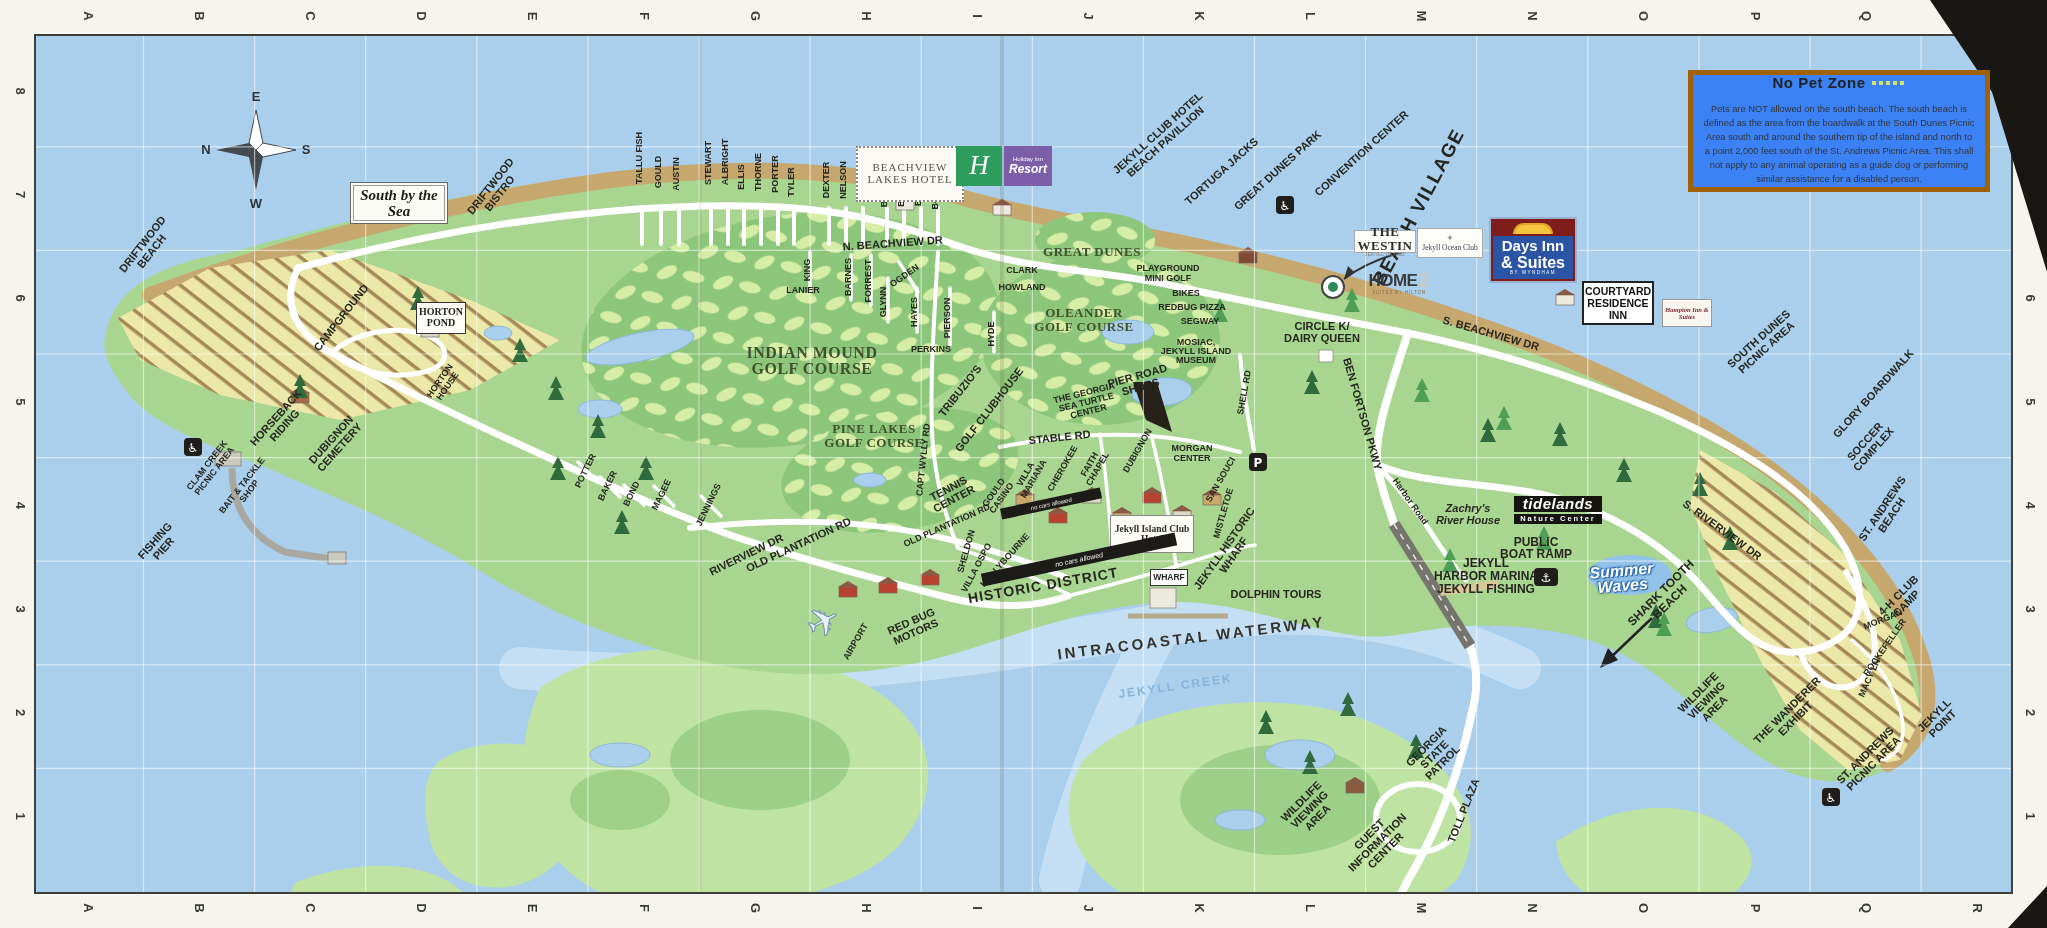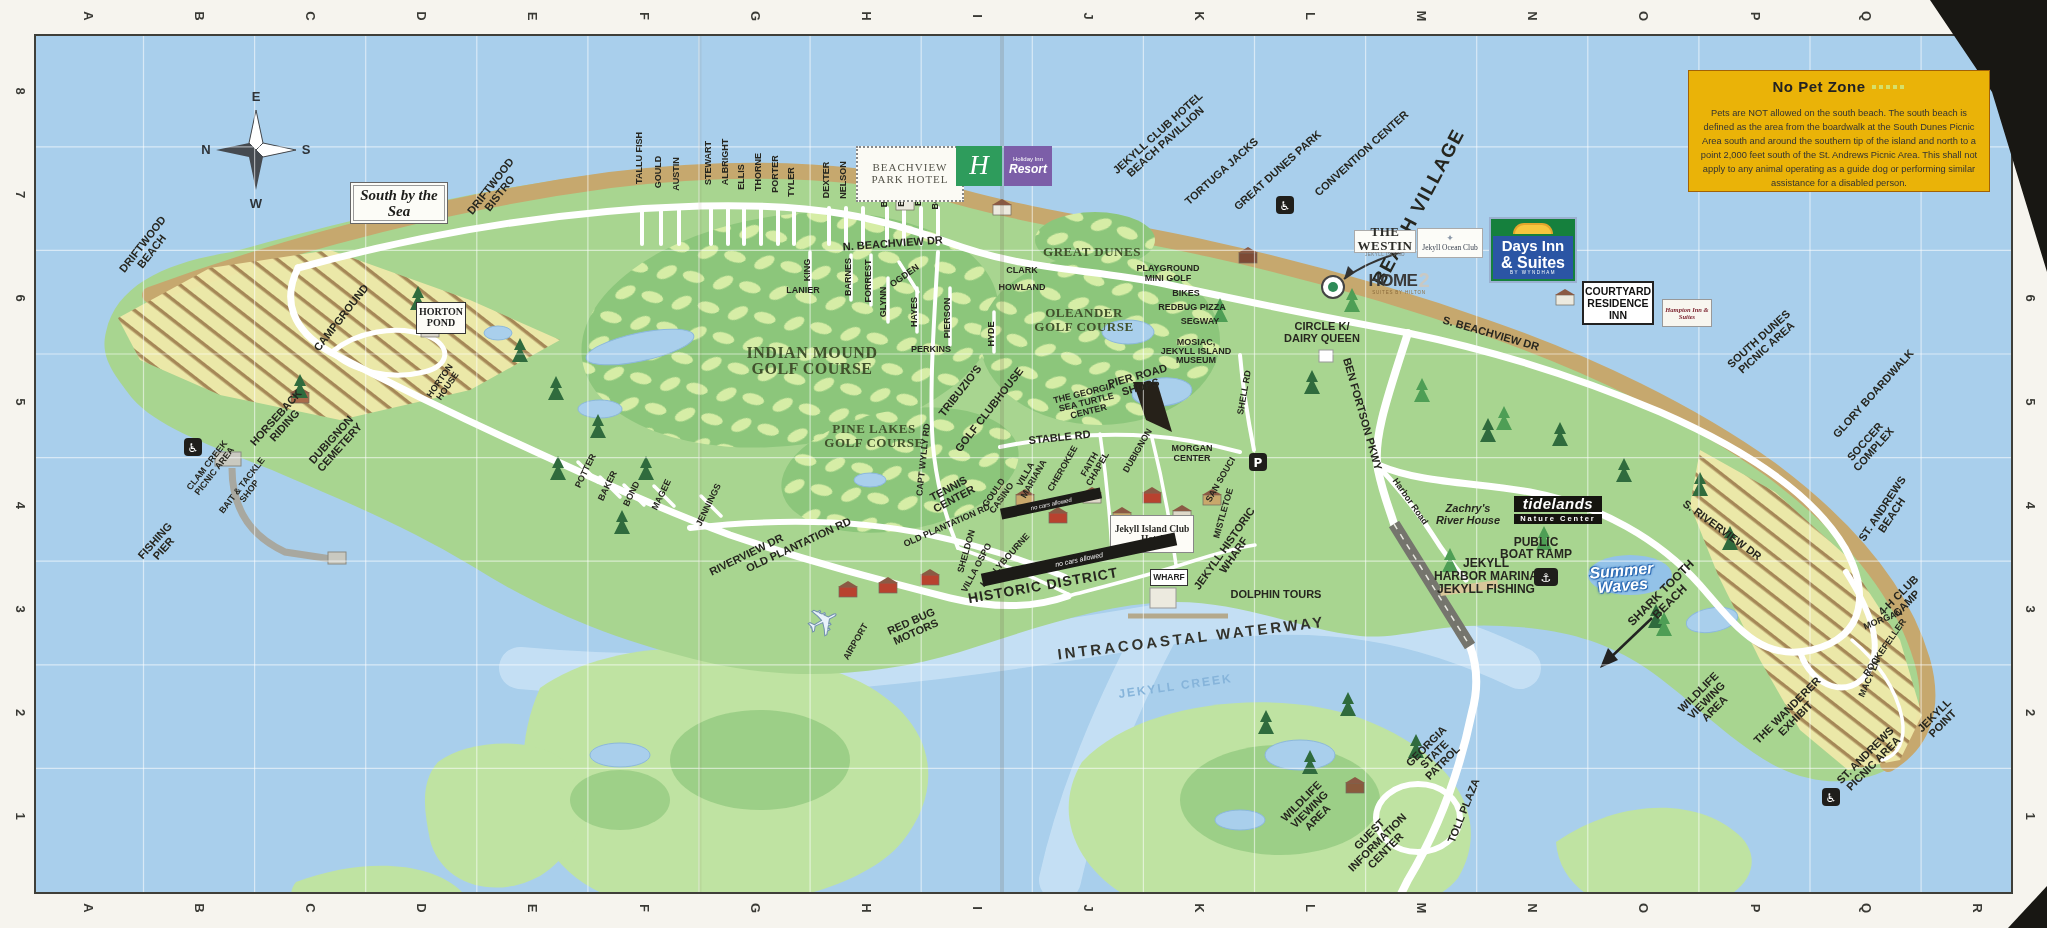--- a/index.html
+++ b/index.html
@@ -34,21 +34,21 @@
           font-style:italic;font-size:27px;display:flex;align-items:center;justify-content:center;}
   .holiday .rsq{width:48px;height:40px;background:#7c5ea8;color:#fff;display:flex;flex-direction:column;
           align-items:center;justify-content:center;}
   .holiday .hi{font-size:6px;} .holiday .rs{font-size:12px;font-style:italic;font-weight:700;}
   .westin{left:1354px;top:230px;width:62px;height:23px;background:#fcfcf8;border:1px solid #aaa;}
   .westin .wn{font-family:"Liberation Serif",serif;font-weight:700;font-size:13px;letter-spacing:.5px;color:#2c2c28;}
   .westin .ws{font-size:4.5px;color:#777;letter-spacing:.5px;}
   .oceanclub{left:1417px;top:228px;width:66px;height:30px;background:#fcfcf8;border:1px solid #aaa;}
   .oceanclub .crest{font-size:9px;color:#8a97a8;}
   .oceanclub .ocn{font-family:"Liberation Serif",serif;font-size:7.5px;color:#3c4452;}
-  .days{left:1489px;top:217px;width:88px;height:66px;background:#15803d;border:2px solid #9ab0d0;padding:2px;
+  .days{left:1489px;top:217px;width:88px;height:66px;background:#7f1d1d;border:2px solid #9ab0d0;padding:2px;
         justify-content:flex-start;}
   .days .sun{width:36px;height:17px;border-radius:36px 36px 0 0;background:#f6c63f;border:2px solid #e3a52c;
         border-bottom:none;margin-top:2px;}
   .days .dband{width:100%;background:#2b55a4;color:#fff;padding:2px 0 3px;margin-top:2px;}
   .days .dn{font-size:15px;font-weight:800;}
   .days .ds{font-size:16px;font-weight:700;}
   .days .dt{font-size:4.5px;letter-spacing:1.5px;}
   .home2{left:1364px;top:270px;width:70px;height:28px;}
   .home2 .row{display:flex;align-items:flex-start;}
   .home2 .hm{font-size:17px;font-weight:800;color:#3a3a3a;letter-spacing:-.5px;}
@@ -65,22 +65,22 @@
   .wharfbox{left:1150px;top:569px;width:38px;height:17px;background:#fff;border:1px solid #333;
         font-size:8.5px;font-weight:800;color:#222;}
   .tidelands{left:1514px;top:493px;width:88px;height:34px;gap:2px;}
   .tidelands .tn{background:#15140f;color:#fff;font-weight:800;font-size:15px;font-style:italic;
         padding:0 0;letter-spacing:.5px;width:100%;box-sizing:border-box;}
   .tidelands .ts{background:#15140f;color:#fff;font-size:7.5px;font-weight:700;letter-spacing:2px;
         padding:1px 4px;width:100%;box-sizing:border-box;}
   .summerwaves{left:1578px;top:556px;width:88px;height:44px;transform:rotate(-5deg);color:#fff;font-weight:800;
         font-style:italic;font-size:16px;line-height:.95;
         text-shadow:0 0 3px #2f6db5,0 0 3px #2f6db5,1px 1px 0 #2f6db5,-1px -1px 0 #2f6db5;}
-  .nopet{left:1688px;top:70px;width:302px;height:122px;background:#eab308;border:1px solid #a16207;
-        padding:8px 10px;justify-content:space-between;}
+  .nopet{left:1688px;top:70px;width:302px;height:122px;background:#3b82f6;border:5px solid #a16207;
+        padding:8px 10px;justify-content:center;}
   .nopet .npt{font-size:15px;font-weight:800;color:#222;letter-spacing:.5px;display:flex;align-items:center;}
   .nopet .dashline{display:inline-block;width:34px;height:4px;margin-left:6px;
         background:repeating-linear-gradient(90deg,#d6e06a 0 4px,transparent 4px 7px);}
   .nopet .npb{font-size:9.3px;color:#333;line-height:1.5;margin-top:12px;}
   .nocars{position:absolute;background:#1c1b17;color:#eee;font-style:italic;display:flex;align-items:center;
         justify-content:center;}
   .nocars1{left:1000px;top:498px;width:102px;height:11px;transform:rotate(-12deg);font-size:6px;}
   .nocars2{left:980px;top:553px;width:198px;height:13px;transform:rotate(-12deg);font-size:7px;}
 </style>
 </head>
@@ -544,21 +544,21 @@
   <polygon points="1930,0 2047,0 2047,272 1992,92" fill="#181713"></polygon>
   <polygon points="2008,928 2047,886 2047,928" fill="#181713"></polygon>
 </svg>
 
 <div class="overlay">
   <div class="logo villas">
     <span>South by the Sea</span>
   </div>
   <div class="logo beachview">
     <span>BEACHVIEW</span>
-    <span>PARK HOTEL</span>
+    <span>LAKES HOTEL</span>
   </div>
   <div class="logo holiday">
     <div class="hsq">
           <span>H</span>
         </div>
     <div class="rsq">
       <span class="hi">Holiday Inn</span>
       <span class="rs">Resort</span>
     </div>
   </div>

